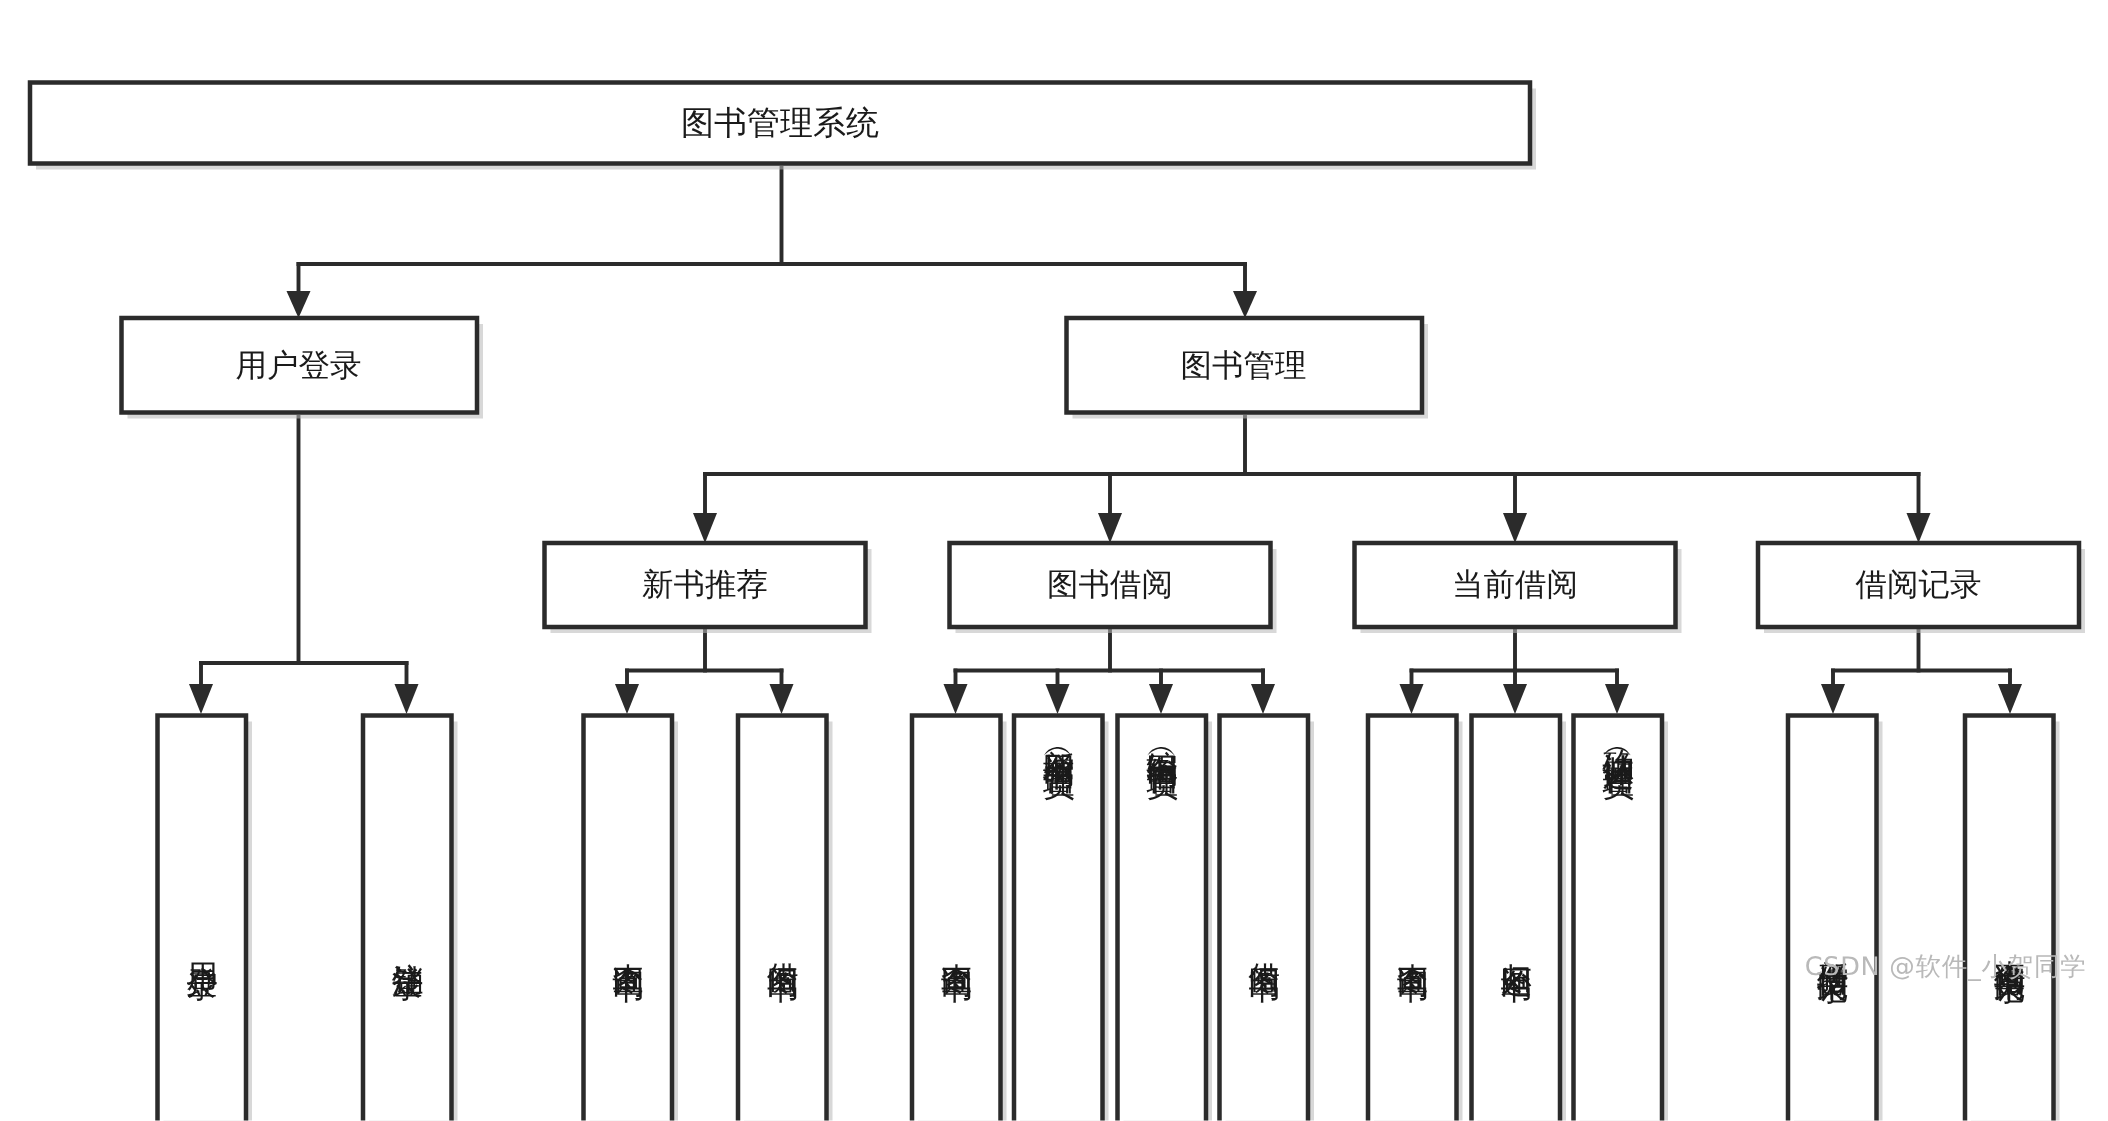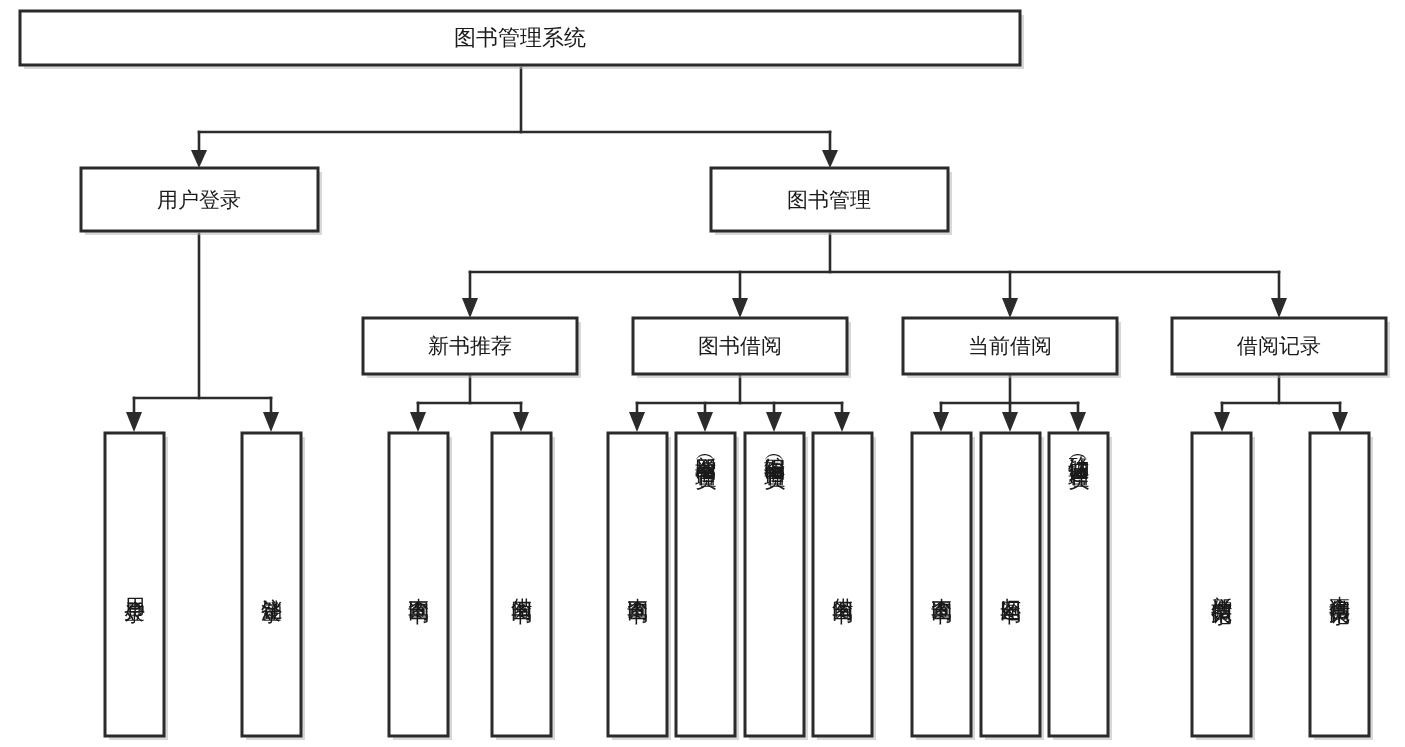--- a/index.html
+++ b/index.html
@@ -11,20 +11,21 @@
     width: 1405px;
     height: 747px;
     overflow: hidden;
     font-family: "DejaVu Sans", "Liberation Sans", sans-serif;
   }
   #diagram-root {
     position: relative;
     width: 1405px;
     height: 618px;
     background: #ffffff;
+    margin-top: 44px;
   }
   svg.flow {
     position: absolute;
     top: 0;
     left: 0;
     width: 1405px;
     height: 747px;
   }
   .node-rect {
     fill: #ffffff;
@@ -263,13 +264,14 @@
   <div class="vlabel" style="left:745px; top:433px; width:59px; height:303px; display:flex; align-items:center; justify-content:flex-start; padding-top:6px; box-sizing:border-box;">编辑图书（管理员）</div>
   <div class="vlabel" style="left:813px; top:433px; width:59px; height:303px; display:flex; align-items:center; justify-content:center;">借阅图书</div>
 
   <div class="vlabel" style="left:912px; top:433px; width:59px; height:303px; display:flex; align-items:center; justify-content:center;">查询图书</div>
   <div class="vlabel" style="left:981px; top:433px; width:59px; height:303px; display:flex; align-items:center; justify-content:center;">归还图书</div>
   <div class="vlabel" style="left:1049px; top:433px; width:59px; height:303px; display:flex; align-items:center; justify-content:flex-start; padding-top:6px; box-sizing:border-box;">确认归还（管理员）</div>
 
   <div class="vlabel" style="left:1192px; top:433px; width:59px; height:303px; display:flex; align-items:center; justify-content:center;">新增借阅记录</div>
   <div class="vlabel" style="left:1310px; top:433px; width:59px; height:303px; display:flex; align-items:center; justify-content:center;">查询借阅记录</div>
 
+  <div class="watermark">CSDN @软件_小贺同学</div>
 </div>
 
 </body></html>

